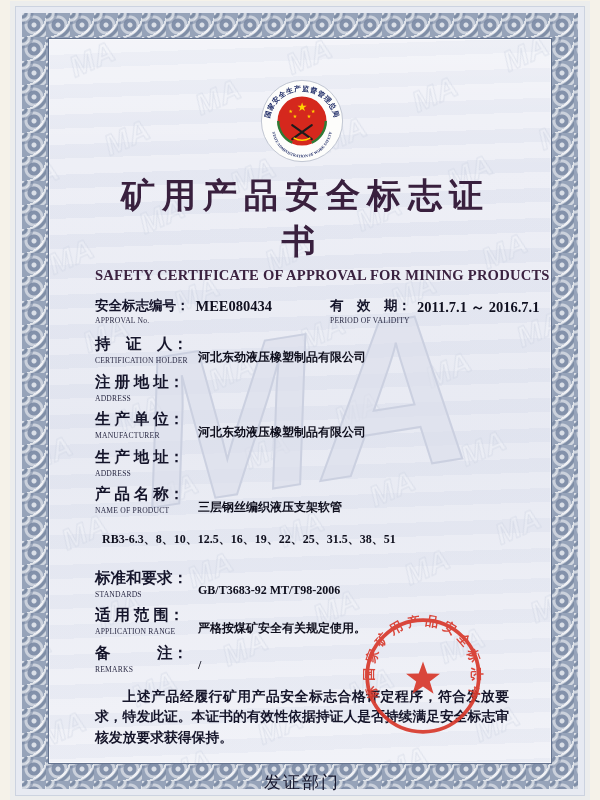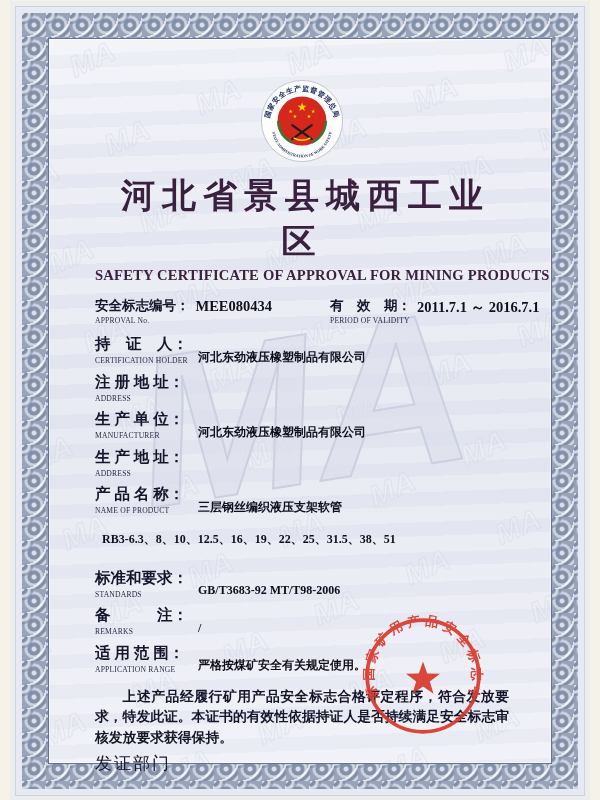--- a/index.html
+++ b/index.html
@@ -74,21 +74,21 @@
   }
   .frow.gap-before{ margin-top:20px; }
 
   
   .statement{
     margin-top:13px; font-size:13.8px; font-weight:bold; color:#15152a;
     line-height:1.5; text-indent:2em; text-align:justify;
   }
 
   
-  .issued{ margin-top:3px; text-align:left; color:#15152b; }
+  .issued{ margin-top:22px; text-align:center; color:#15152b; }
   .issued-zh{ font-size:17px; letter-spacing:2px; }
 
   
   .seal{ position:absolute; left:312px; top:575px; width:124px; height:124px; opacity:.92; }
 </style>
 </head>
 <body>
 
 <div class="page">
   <div class="band"></div>
@@ -127,21 +127,21 @@
         <text x="76" y="48" text-anchor="middle" font-size="7" fill="#ffd400">★</text>
         <text x="50" y="56" text-anchor="middle" font-size="7" fill="#ffd400">★</text>
         <text x="70" y="56" text-anchor="middle" font-size="7" fill="#ffd400">★</text>
         <g stroke="#1c1c1c" stroke-width="3" stroke-linecap="round">
           <line x1="46" y1="86" x2="74" y2="66"></line>
           <line x1="46" y1="66" x2="74" y2="86"></line>
         </g>
         <path d="M 48,84 q 12,7 24,0" fill="none" stroke="#ffd400" stroke-width="2"></path>
       </svg>
 
-      <div class="title">河北省景县城西工业区</div>
+      <div class="title">矿用产品安全标志证书</div>
       <div class="subtitle">SAFETY CERTIFICATE OF APPROVAL FOR MINING PRODUCTS</div>
 
       <div class="head-row">
         <div class="pair">
           <div class="lbl-cell">
             <span class="zh-lbl">安全标志编号：</span>
             <span class="en-lbl">APPROVAL No.</span>
           </div>
           <span class="val">MEE080434</span>
         </div>
@@ -193,31 +193,31 @@
         </div>
         <div class="frow gap-before">
           <div class="lbl-cell">
             <span class="zh-lbl">标准和要求：</span>
             <span class="en-lbl">STANDARDS</span>
           </div>
           <div class="val">GB/T3683-92 MT/T98-2006</div>
         </div>
         <div class="frow">
           <div class="lbl-cell">
+            <span class="zh-lbl">适 用 范 围：</span>
+            <span class="en-lbl">APPLICATION RANGE</span>
+          </div>
+          <div class="val">严格按煤矿安全有关规定使用。</div>
+        </div>
+        <div class="frow">
+          <div class="lbl-cell">
             <span class="zh-lbl">备　　　注：</span>
             <span class="en-lbl">REMARKS</span>
           </div>
           <div class="val">/</div>
-        </div>
-        <div class="frow">
-          <div class="lbl-cell">
-            <span class="zh-lbl">适 用 范 围：</span>
-            <span class="en-lbl">APPLICATION RANGE</span>
-          </div>
-          <div class="val">严格按煤矿安全有关规定使用。</div>
         </div>
       </div>
 
       <p class="statement">上述产品经履行矿用产品安全标志合格评定程序，符合发放要求，特发此证。本证书的有效性依据持证人是否持续满足安全标志审核发放要求获得保持。</p>
 
       <div class="issued">
         <div class="issued-zh">发证部门</div>
 
       </div>
     </div>

